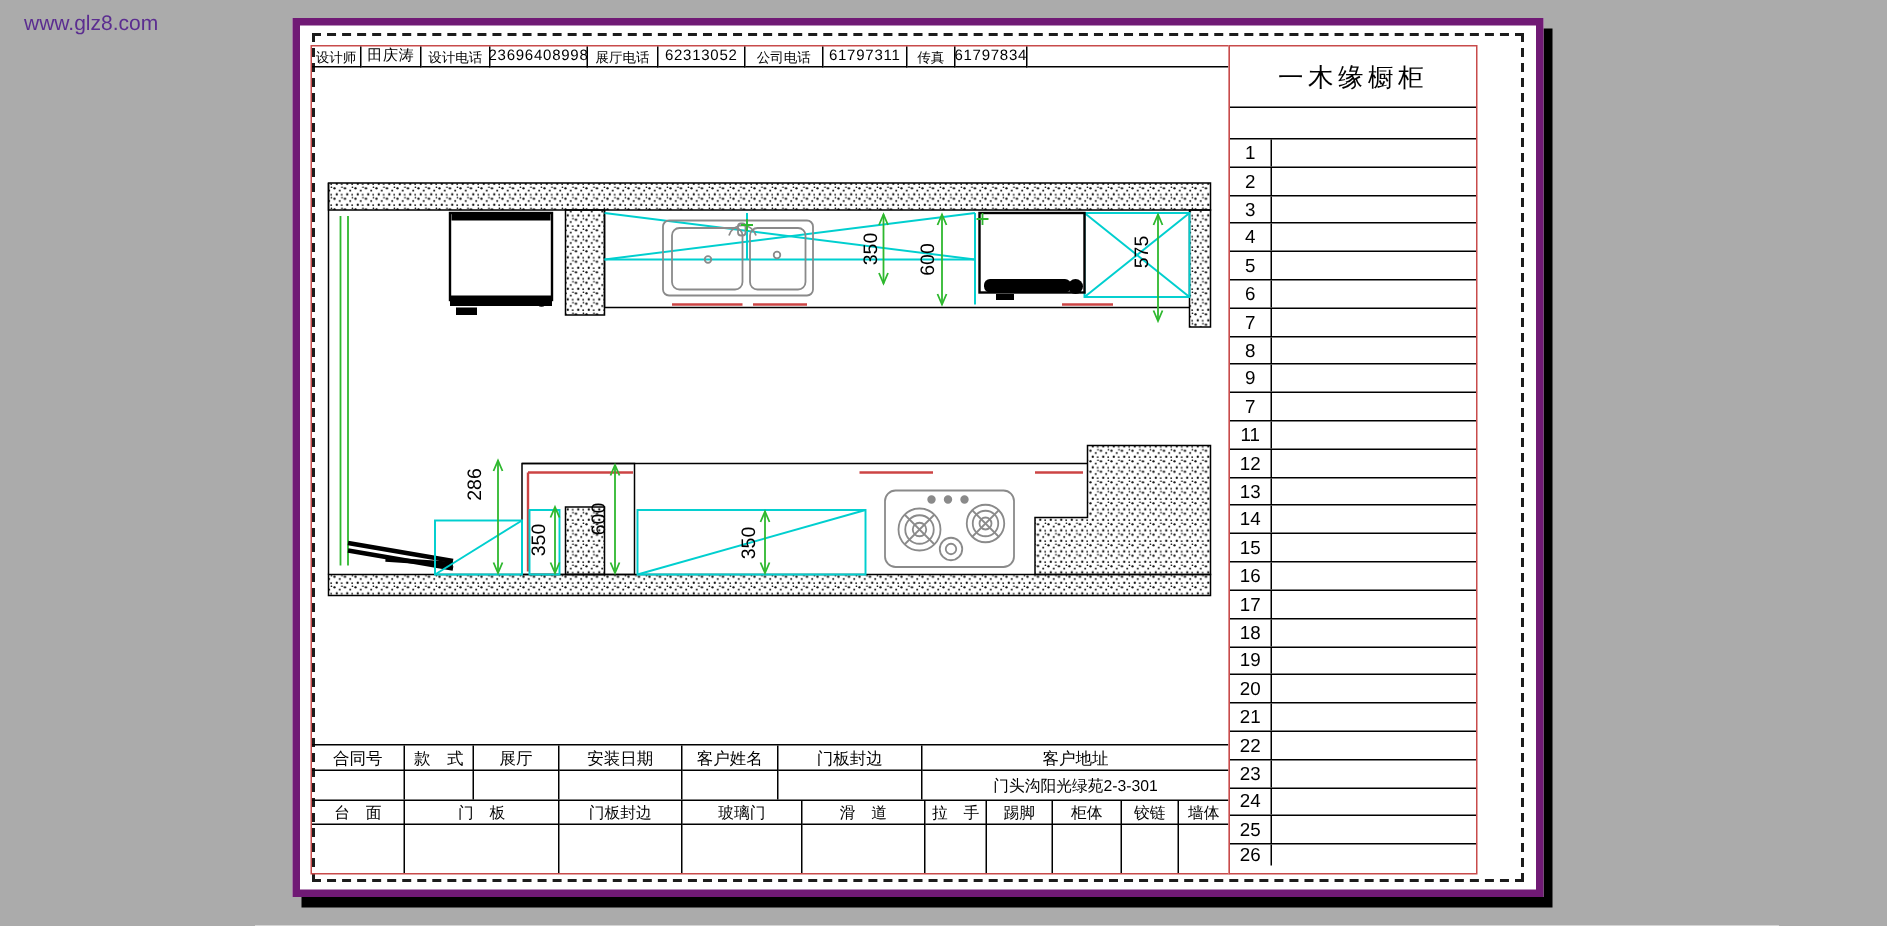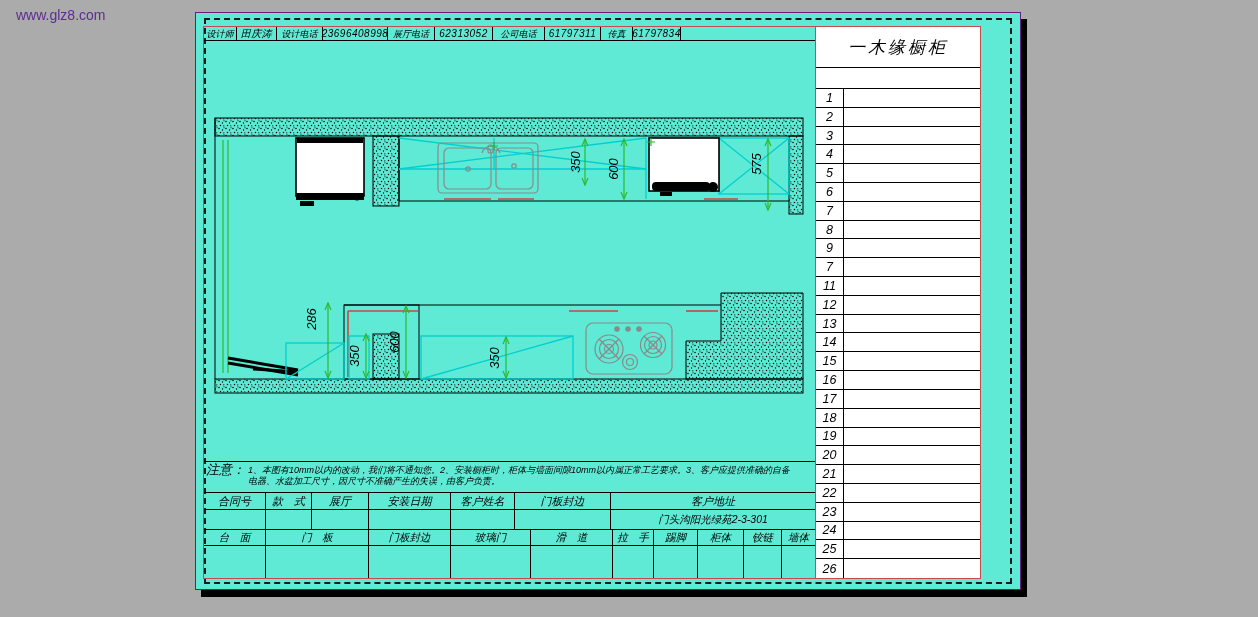--- a/index.html
+++ b/index.html
@@ -2,21 +2,21 @@
 <html style="--background: #ababab; --frame_red: #c84b4b; --cad_cyan: #00cfcf; --cad_green: #2eb82e; --cad_gray: #8a8a8a; --watermark_purple: #5b2d90;"><head>
 <meta charset="utf-8">
 <style>
   html,body{margin:0;padding:0;}
   body{
     width:1258px;height:617px;position:relative;overflow:hidden;
     background:var(--background,#ababab);
     font-family:"Liberation Sans",sans-serif;color:#000;
   }
   .watermark{position:absolute;left:16px;top:7px;font-size:14px;color:var(--watermark_purple,#5b2d90);}
-  .sheet{position:absolute;left:195px;top:12px;width:824px;height:576px;background:#5eead4;border:1px solid #701a75;box-shadow:6px 7px 0 #000;font-style:italic;}
+  .sheet{position:absolute;left:195px;top:12px;width:824px;height:576px;background:#ffffff;border:5px solid #701a75;box-shadow:6px 7px 0 #000;}
   .dashed{position:absolute;left:8px;top:5px;width:804px;height:562px;border:2px dashed #1c1c1c;pointer-events:none;}
   .main-frame{position:absolute;left:7px;top:13px;width:611px;height:551px;border:1px solid var(--frame_red,#c84b4b);}
   
   .hdr{position:absolute;top:0;left:0;right:0;height:14px;display:flex;font-size:9px;line-height:14px;}
   .hdr>div{border-right:1px solid #000;border-bottom:1px solid #000;display:flex;align-items:center;justify-content:center;white-space:nowrap;box-sizing:border-box;}
   .hdr .hv{font-size:10px;letter-spacing:0.5px;}
   .hdr .fill{flex:1;border-right:none;}
   
   .draw{position:absolute;top:14px;left:0;width:611px;height:419px;}
   .wall{fill:url(#hatch);stroke:#000;stroke-width:1;}
@@ -40,21 +40,21 @@
   .materials>div{border-right:1px solid #000;display:flex;align-items:center;justify-content:center;box-sizing:border-box;overflow:hidden;white-space:nowrap;}
   .materials>div:nth-child(10n){border-right:none;}
   .materials .mh{height:16px;border-bottom:1px solid #000;font-size:10.5px;}
   .materials .mv{height:32px;}
   
   .right-panel{position:absolute;left:619px;top:13px;width:164px;height:551px;border:1px solid var(--frame_red,#c84b4b);display:flex;flex-direction:column;background:#fff;box-sizing:content-box;}
   .p-title{height:40px;border-bottom:1px solid #000;display:flex;align-items:center;justify-content:center;font-size:17px;letter-spacing:3px;}
   .p-empty{height:20px;border-bottom:1px solid #000;}
   .p-rows{flex:1;display:grid;grid-template-rows:repeat(26,1fr);}
   .p-row{display:flex;border-bottom:1px solid #000;}
-  .p-row:last-child{border-bottom:none;}
+  .p-row:last-child{border-bottom:none;flex-direction:column;}
   .p-num{width:27px;border-right:1px solid #000;display:flex;align-items:center;justify-content:center;font-size:12.5px;}
   .p-val{flex:1;}
 </style>
 </head>
 <body>
 
 <div class="watermark">www.glz8.com</div>
 
 <div class="sheet">
   <div class="dashed"></div>
@@ -211,27 +211,20 @@
         <text class="dimt" x="614" y="168" text-anchor="middle" dominant-baseline="middle" transform="rotate(-90 614 168)">600</text>
         <text class="dimt" x="757" y="163" text-anchor="middle" dominant-baseline="middle" transform="rotate(-90 757 163)">575</text>
         <text class="dimt" x="312" y="318" text-anchor="middle" dominant-baseline="middle" transform="rotate(-90 312 318)">286</text>
         <text class="dimt" x="355" y="355" text-anchor="middle" dominant-baseline="middle" transform="rotate(-90 355 355)">350</text>
         <text class="dimt" x="395" y="341" text-anchor="middle" dominant-baseline="middle" transform="rotate(-90 395 341)">600</text>
         <text class="dimt" x="495" y="357" text-anchor="middle" dominant-baseline="middle" transform="rotate(-90 495 357)">350</text>
       </g>
     </svg>
 
     <div class="bottom">
-      <div class="notes">
-        <div class="notes-label">注意：</div>
-        <div class="notes-text">
-          <div>1、本图有10mm以内的改动，我们将不通知您。2、安装橱柜时，柜体与墙面间隙10mm以内属正常工艺要求。3、客户应提供准确的自备</div>
-          <div>电器、水盆加工尺寸，因尺寸不准确产生的失误，由客户负责。</div>
-        </div>
-      </div>
       <div class="contract" id="contract-grid">
           <div class="ch">合同号</div>
           <div class="ch">款　式</div>
           <div class="ch">展厅</div>
           <div class="ch">安装日期</div>
           <div class="ch">客户姓名</div>
           <div class="ch">门板封边</div>
           <div class="ch">客户地址</div>
           <div class="cv"></div>
           <div class="cv"></div>

